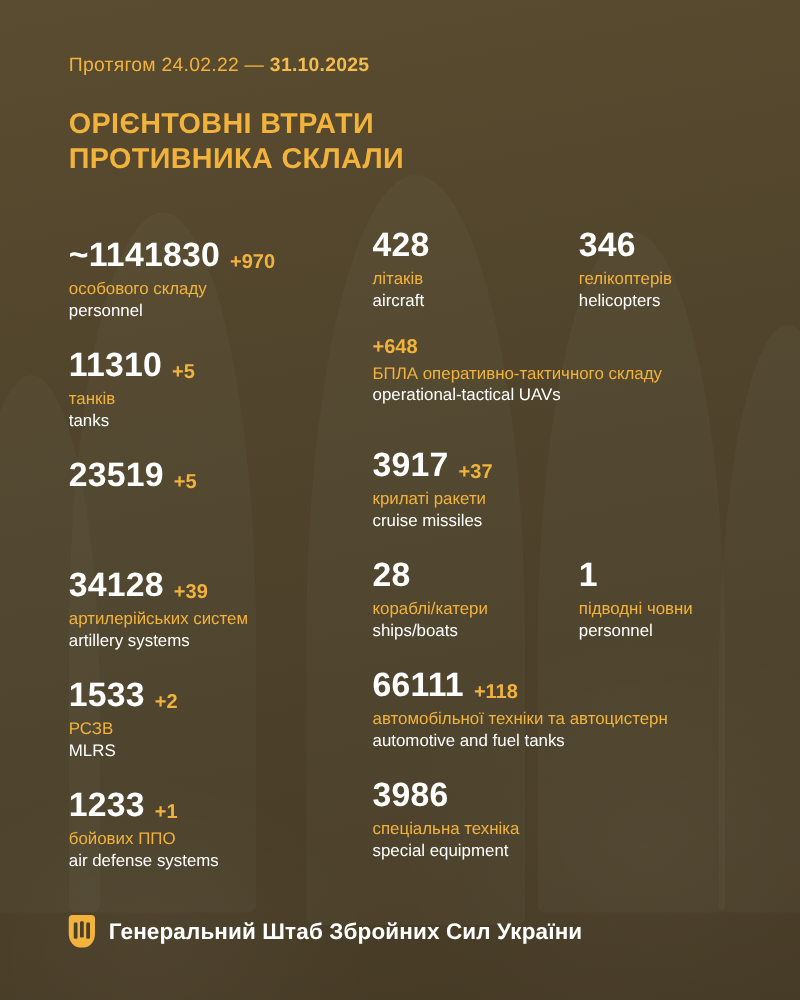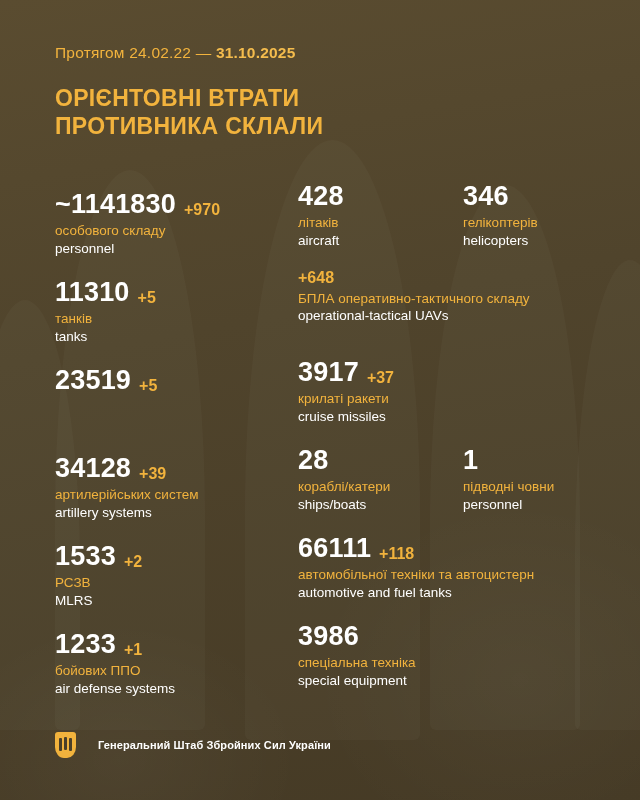--- a/index.html
+++ b/index.html
@@ -135,25 +135,24 @@
     left: 50%;
     top: 5px;
     width: 3px;
     height: 13px;
     margin-left: -1.5px;
     background: #4a3f29;
     border-radius: 1px;
     box-shadow: -5px 1px 0 0 #4a3f29, 5px 1px 0 0 #4a3f29;
   }
   .footer-text {
-    font-size: 11px;
+    font-size: 18px;
     font-weight: 700;
     color: #ffffff;
     letter-spacing: 0.1px;
-    margin-left: 11px;
   }
 </style>
 </head>
 <body>
 
 <div class="bg">
   <div class="silhouette s1"></div>
   <div class="silhouette s2"></div>
   <div class="silhouette s3"></div>
   <div class="silhouette s4"></div>

